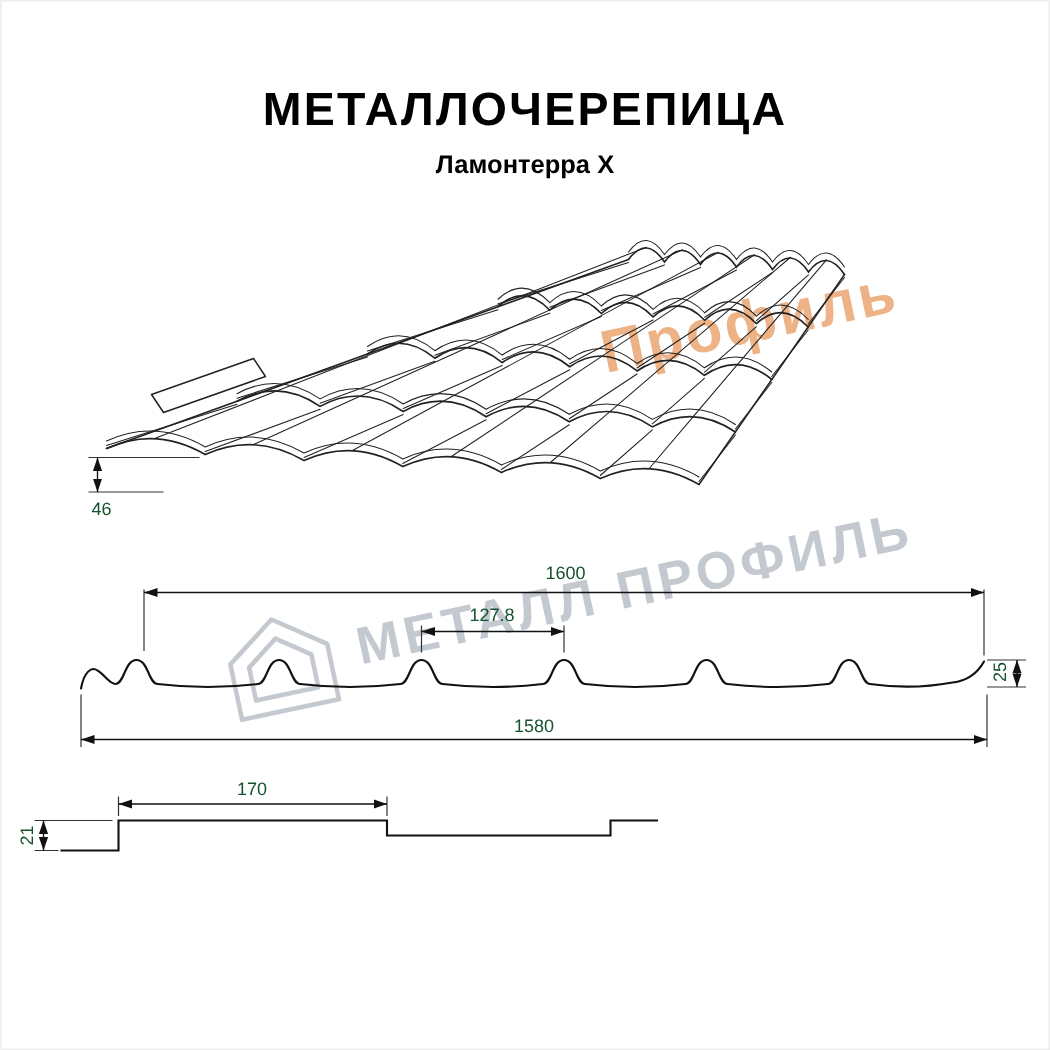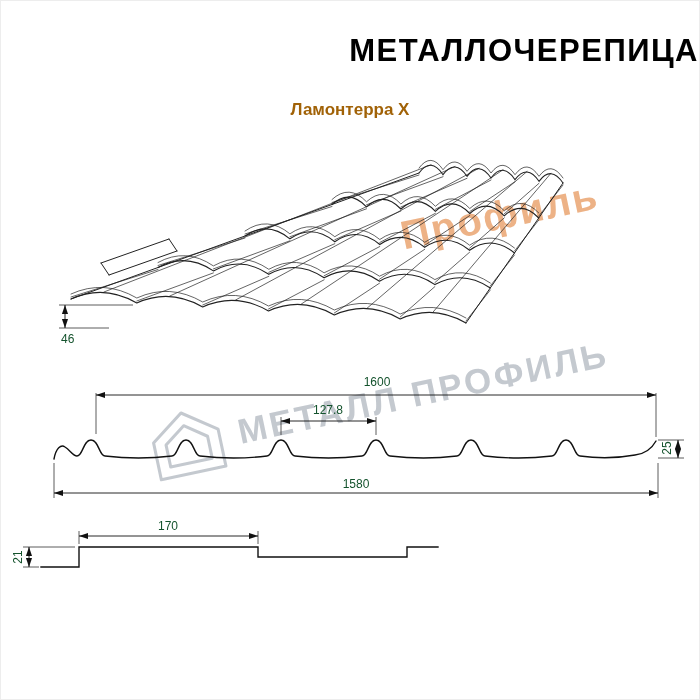--- a/index.html
+++ b/index.html
@@ -1,21 +1,21 @@
 <!DOCTYPE html>
 <html><head>
 <meta charset="utf-8">
 <style>
   html,body{margin:0;padding:0;background:#fff}
   .page{position:relative;width:700px;height:700px;background:#ffffff;overflow:hidden;
         font-family:"Liberation Sans",sans-serif;border:1px solid #ededed;box-sizing:border-box}
-  .title{position:absolute;top:32px;left:0;width:100%;text-align:right;
+  .title{position:absolute;top:54px;left:0;width:100%;text-align:center;
          font-size:31px;font-weight:800;letter-spacing:1.5px;color:#000}
   .subtitle{position:absolute;top:99px;left:0;width:100%;text-align:center;
-            font-size:17px;font-weight:700;color:#a16207}
+            font-size:17px;font-weight:700;color:#000000}
   .dim{position:absolute;font-size:12px;color:#14532d;white-space:nowrap}
   .dim.c{text-align:center}
   .rot{transform:rotate(-90deg);transform-origin:center center;display:inline-block}
   .wm{position:absolute;display:flex;align-items:center;gap:16px;
       transform:rotate(-12deg);pointer-events:none;z-index:1}
   .wm-text{font-weight:700;letter-spacing:3px;white-space:nowrap}
   #wm-center{left:146px;top:368px;color:#b6bcc4;opacity:.8}
   #wm-center .wm-text{font-size:35px}
   #wm-corner{left:398px;top:192px;color:#eaa571;opacity:.85}
   #wm-corner .wm-text{font-size:40px;letter-spacing:2px}

